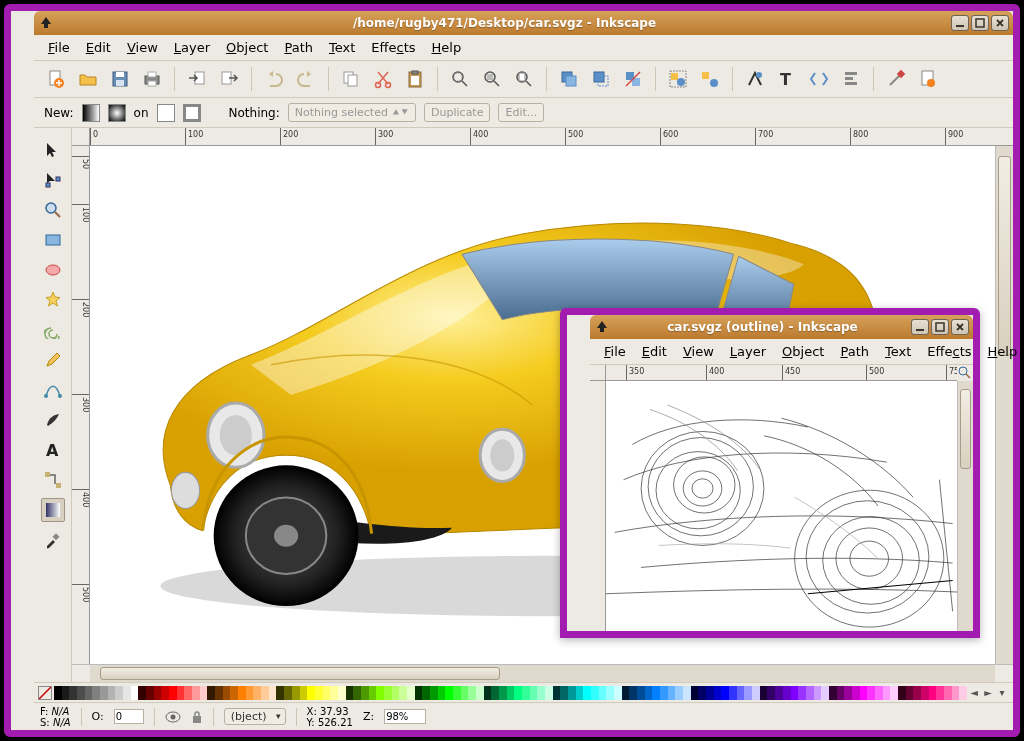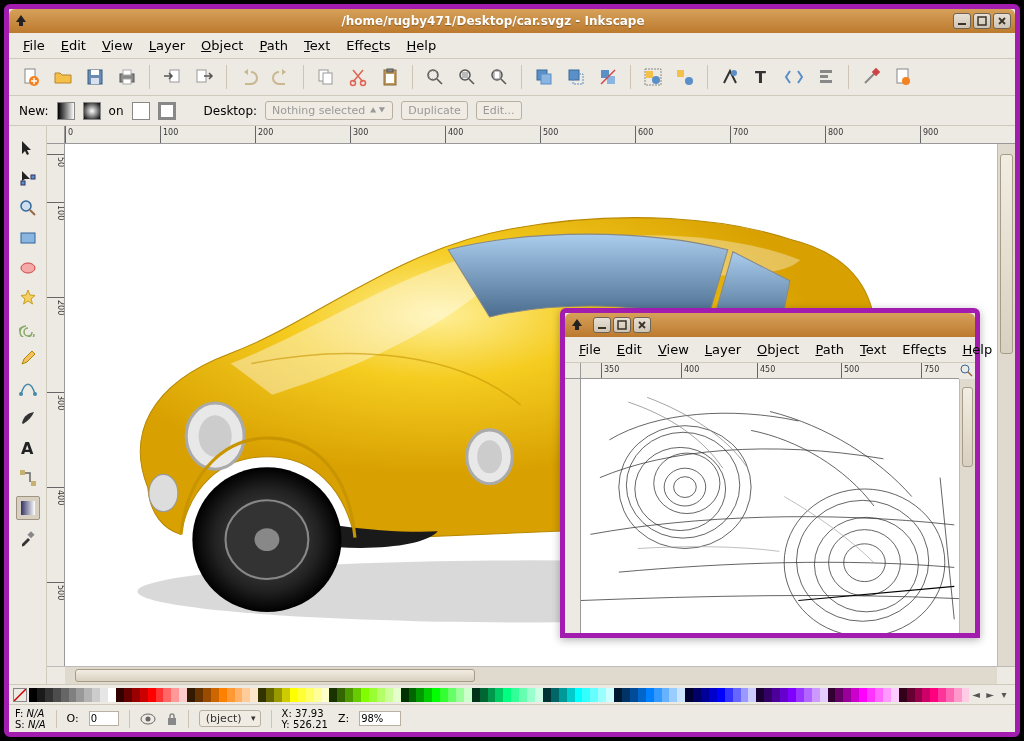--- a/index.html
+++ b/index.html
@@ -1,18 +1,18 @@
 <!DOCTYPE html>
 <html><head>
 <meta charset="utf-8">
 <style>
 * { margin: 0; padding: 0; box-sizing: border-box; font-family: "DejaVu Sans", "Liberation Sans", sans-serif; }
 body { width: 1024px; height: 741px; background: #000; border-radius: 8px; overflow: hidden; position: relative; }
 
-.window { position: absolute; background: #ede9e3; border: 5px solid #a21caf; box-shadow: 0 2px 8px rgba(0,0,0,.3); }
+.window { position: absolute; background: #ede9e3; border: 7px solid #a21caf; box-shadow: 0 2px 8px rgba(0,0,0,.3); padding-left: 23px; }
 .main-window { top: 4px; left: 4px; right: 4px; bottom: 4px; border-radius: 6px; display: flex; flex-direction: column; }
 
 .titlebar { height: 24px; background: linear-gradient(to bottom, #d6a15a, #bc7a2e); display: flex; align-items: center; padding: 0 4px; color: #fff; font-size: 12px; font-weight: bold; border-radius: 6px 6px 0 0; }
 .titlebar .icon { width: 16px; height: 16px; margin-right: 6px; display: flex; align-items: center; justify-content: center; }
 .titlebar .title { flex: 1; text-align: center; text-shadow: 0 1px 1px rgba(0,0,0,.3); }
 .titlebar .winbtn { width: 18px; height: 16px; margin-left: 2px; background: linear-gradient(to bottom,#e8e0d5,#cfc5b5); border: 1px solid #6e6455; border-radius: 3px; display: flex; align-items: center; justify-content: center; font-size: 10px; color: #3a3428; cursor: pointer; }
 
 .menubar { height: 26px; background: #ede9e3; border-bottom: 1px solid #d0cabc; display: flex; align-items: center; padding: 0 6px; font-size: 13px; }
 .menubar .menu-item { padding: 2px 8px; cursor: pointer; }
 .menu-underline { text-decoration: underline; }
@@ -277,21 +277,21 @@
   </div>
 
   <div class="options-bar">
     <span class="label">New:</span>
     <span class="swatch" style="background:linear-gradient(to right,#000,#fff)"></span>
     <span class="swatch" style="background:radial-gradient(#fff,#000)"></span>
     <span>on</span>
     <span class="swatch"></span>
     <span class="swatch" style="background:#fff;border:3px solid #888"></span>
     <span style="width:12px"></span>
-    <span class="label">Desktop:</span>
+    <span class="label">Nothing:</span>
     <span class="opt-btn"><span>Nothing selected</span> ⯅⯆</span>
     <span class="opt-btn">Duplicate</span>
     <span class="opt-btn">Edit...</span>
   </div>
 
   <div class="workspace">
     <div class="toolbox">
       <span class="tool">
           <svg width="18" height="18" viewBox="0 0 18 18">
             <path d="M3 2l0 13 3-3 2 4 2-1-2-4 4 0z" fill="#222"></path>
@@ -641,20 +641,21 @@
 </div>
 
 <div class="window sub-window">
   <div class="titlebar">
     <span class="icon">
       <svg width="14" height="14" viewBox="0 0 14 14">
           <path d="M7 1 L12 8 L2 8 Z" fill="#222"></path>
           <rect x="5" y="8" width="4" height="4" fill="#222"></rect>
         </svg>
     </span>
+    <span class="title">car.svgz (outline) - Inkscape</span>
     <span class="winbtn">
         <svg width="10" height="10">
           <rect x="1" y="7" width="8" height="2" fill="#3a3428"></rect>
         </svg>
       </span>
     <span class="winbtn">
         <svg width="10" height="10">
           <rect x="1" y="1" width="8" height="8" fill="none" stroke="#3a3428" stroke-width="1.5"></rect>
         </svg>
       </span>

